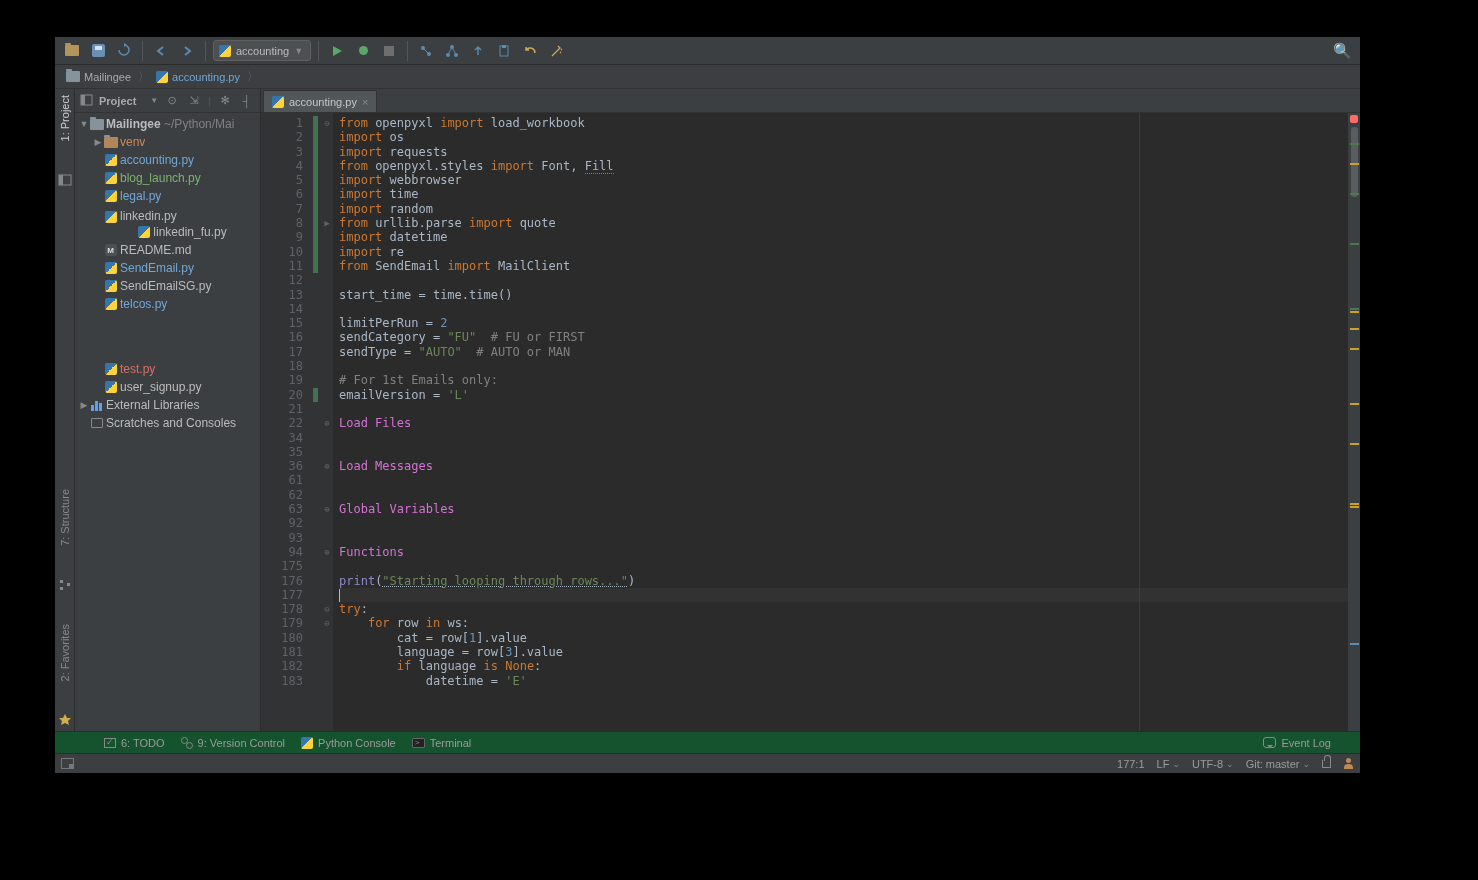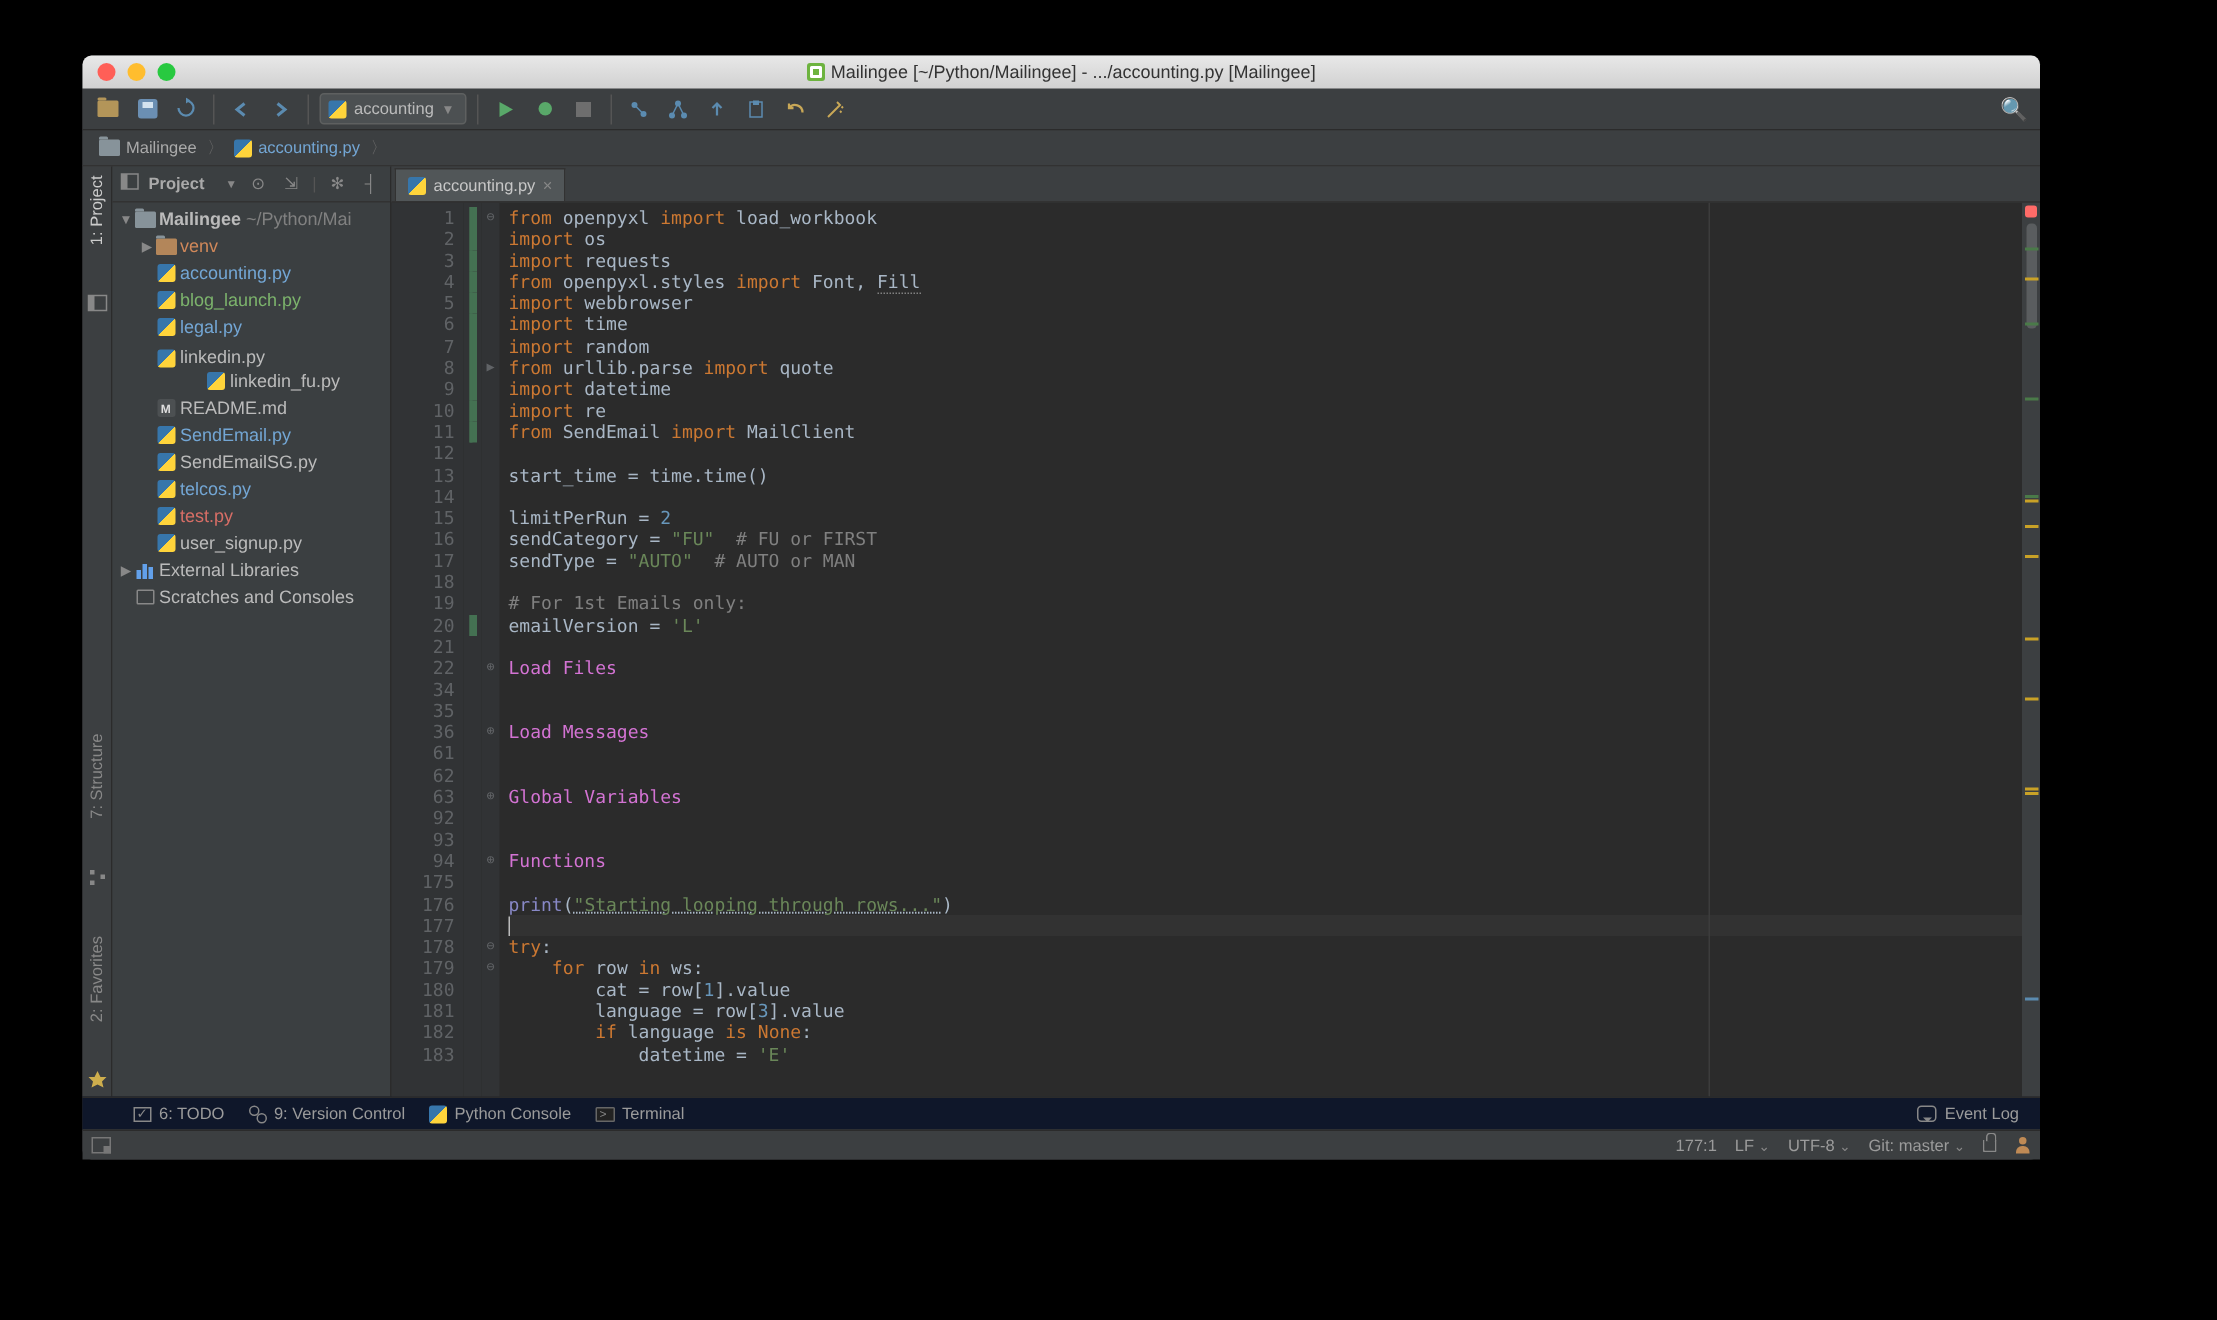--- a/index.html
+++ b/index.html
@@ -85,21 +85,21 @@
   .warn-squiggle{border-bottom:1px dotted #808080;}
   .ref-underline{text-decoration:underline dotted #a9b7c6;}
 
   .right-rail{width:12px; background:#3c3f41; position:relative;}
   .right-rail .err-top{position:absolute; top:2px; right:2px; width:8px;height:8px;background:#ff6b68;border-radius:2px;}
   .right-rail .scrollbar{position:absolute; top:14px; right:2px; width:7px; height:70px; background:#5a5d5f; border-radius:3px;}
   .tick{position:absolute;right:1px;width:9px;height:2px;}
 
   .right-margin{position:absolute; left:806px; top:0; bottom:0; width:1px; background:#3c3c3c;}
 
-  .bottom-bar { height:22px; background:#0f172a; border-top:1px solid #2b2b2b; display:flex; align-items:center; padding:0 6px; font-size:11px; color:#9b9b9b;}
+  .bottom-bar { height:22px; background:#14532d; border-top:1px solid #2b2b2b; display:flex; align-items:center; padding:0 21px; font-size:11px; color:#9b9b9b;}
   .bottom-bar .bb-item { display:flex; align-items:center; gap:5px; padding:0 8px; cursor:pointer;}
   .bottom-bar .spacer{flex:1;}
   .speech-icon{width:13px;height:11px;border:1px solid #888;border-radius:3px;position:relative;}
   .speech-icon::after{content:'';position:absolute;bottom:-4px;left:3px;width:0;height:0;border:3px solid transparent;border-top-color:#888;}
   .term-icon{width:13px;height:10px;background:#222;border:1px solid #666;border-radius:1px;display:flex;align-items:center;padding-left:2px;color:#888;font-size:8px;}
   .pycon-icon{width:12px;height:12px;background:linear-gradient(135deg,#3776ab 50%,#ffd43b 50%);border-radius:2px;}
   .todo-icon{width:12px;height:10px;border:1px solid #888;position:relative;}
   .todo-icon::after{content:'✓';position:absolute;top:-2px;left:1px;font-size:9px;color:#888;}
   .vc-icon{width:12px;height:12px;position:relative;}
   .vc-icon::before,.vc-icon::after{content:'';position:absolute;width:5px;height:5px;border:1px solid #888;border-radius:50%;}
@@ -124,31 +124,20 @@
   .run-tri{width:0;height:0;border-left:9px solid #59a869;border-top:5px solid transparent;border-bottom:5px solid transparent;}
   .debug-bug{width:13px;height:13px;position:relative;}
   .debug-bug::before{content:'';position:absolute;inset:2px;background:#59a869;border-radius:50%;}
   .stop-sq{width:10px;height:10px;background:#6e6e6e;}
 </style>
 </head>
 <body>
 
 <div class="window">
 
-  <div class="titlebar">
-    <div class="traffic">
-      <div class="dot r"></div>
-      <div class="dot y"></div>
-      <div class="dot g"></div>
-    </div>
-    <div class="titlebar-title">
-      <span class="titlebar-icon"></span>
-      <span>Mailingee [~/Python/Mailingee] - .../accounting.py [Mailingee]</span>
-    </div>
-  </div>
 
   <div class="toolbar">
     <div class="tb-btn">
         <div class="ico-open"></div>
       </div>
     <div class="tb-btn">
         <div class="ico-save"></div>
       </div>
     <div class="tb-btn">
         <svg width="15" height="15">
@@ -345,21 +334,21 @@
             </span>
             <span class="label">SendEmailSG.py</span>
           </div>
         <div class="tree-row row-highlight" style="padding-left:18px;">
             <span class="arrow none">▶</span>
             <span class="icon">
               <div class="pyfile-icon"></div>
             </span>
             <span class="label">telcos.py</span>
           </div>
-        <div class="tree-row row-red" style="padding-left:18px;">
+        <div class="tree-row row-red" style="padding-left:18px;margin-top:47px;">
             <span class="arrow none">▶</span>
             <span class="icon">
               <div class="pyfile-icon"></div>
             </span>
             <span class="label">test.py</span>
           </div>
         <div class="tree-row" style="padding-left:18px;">
             <span class="arrow none">▶</span>
             <span class="icon">
               <div class="pyfile-icon"></div>

